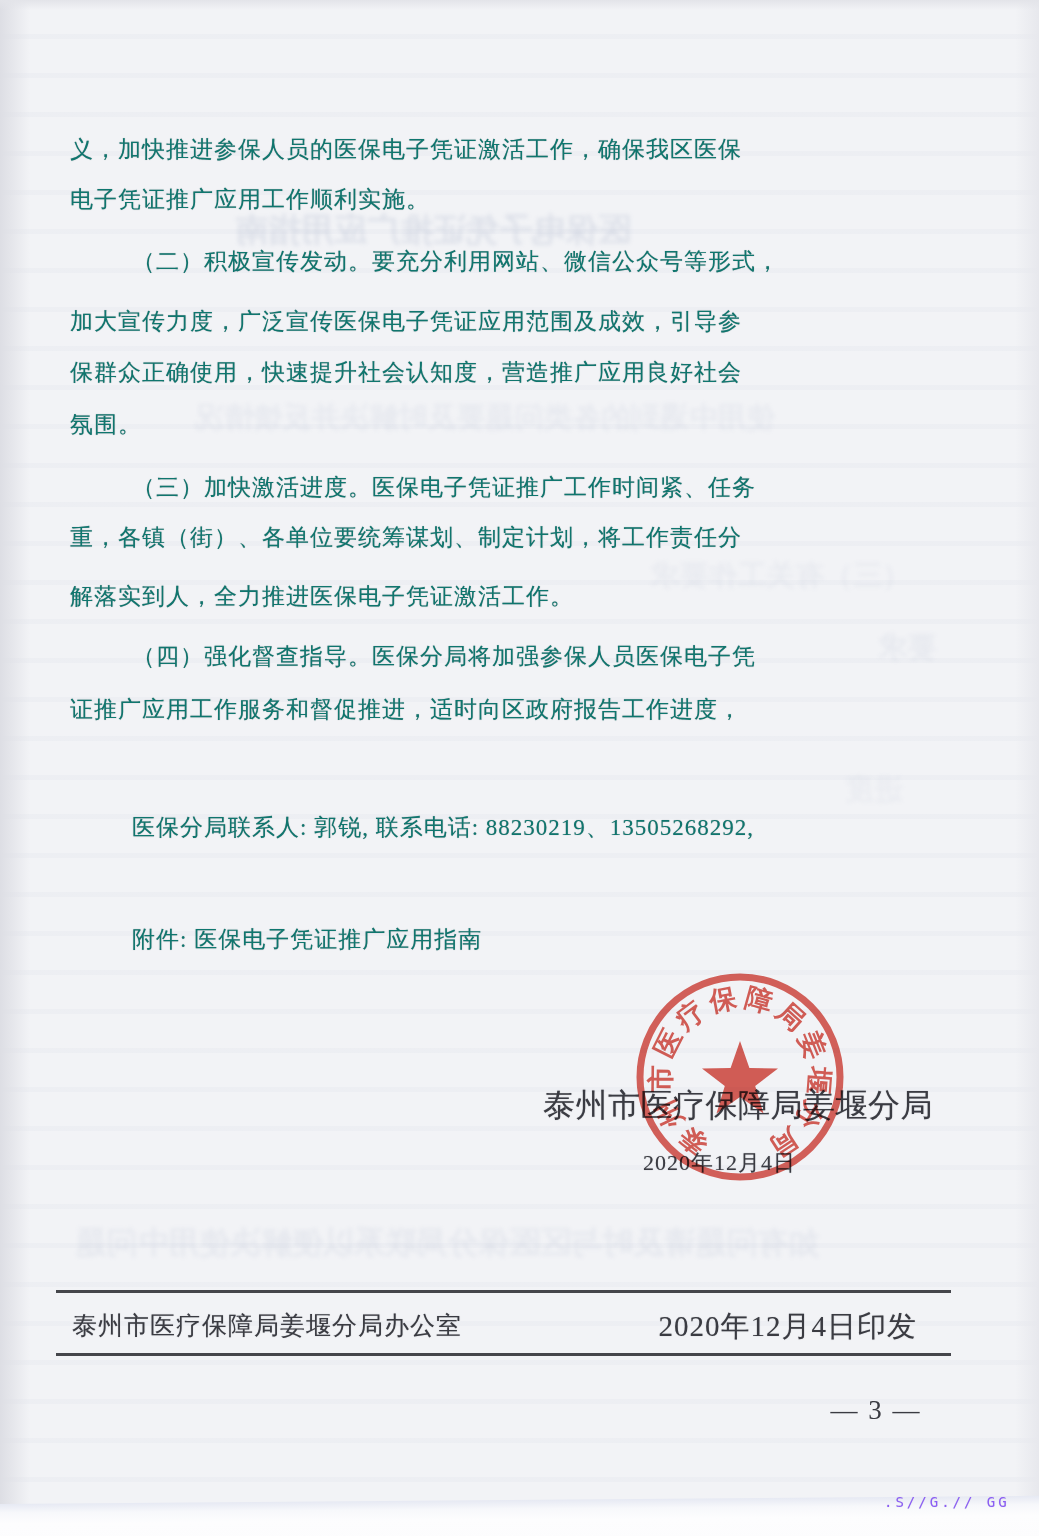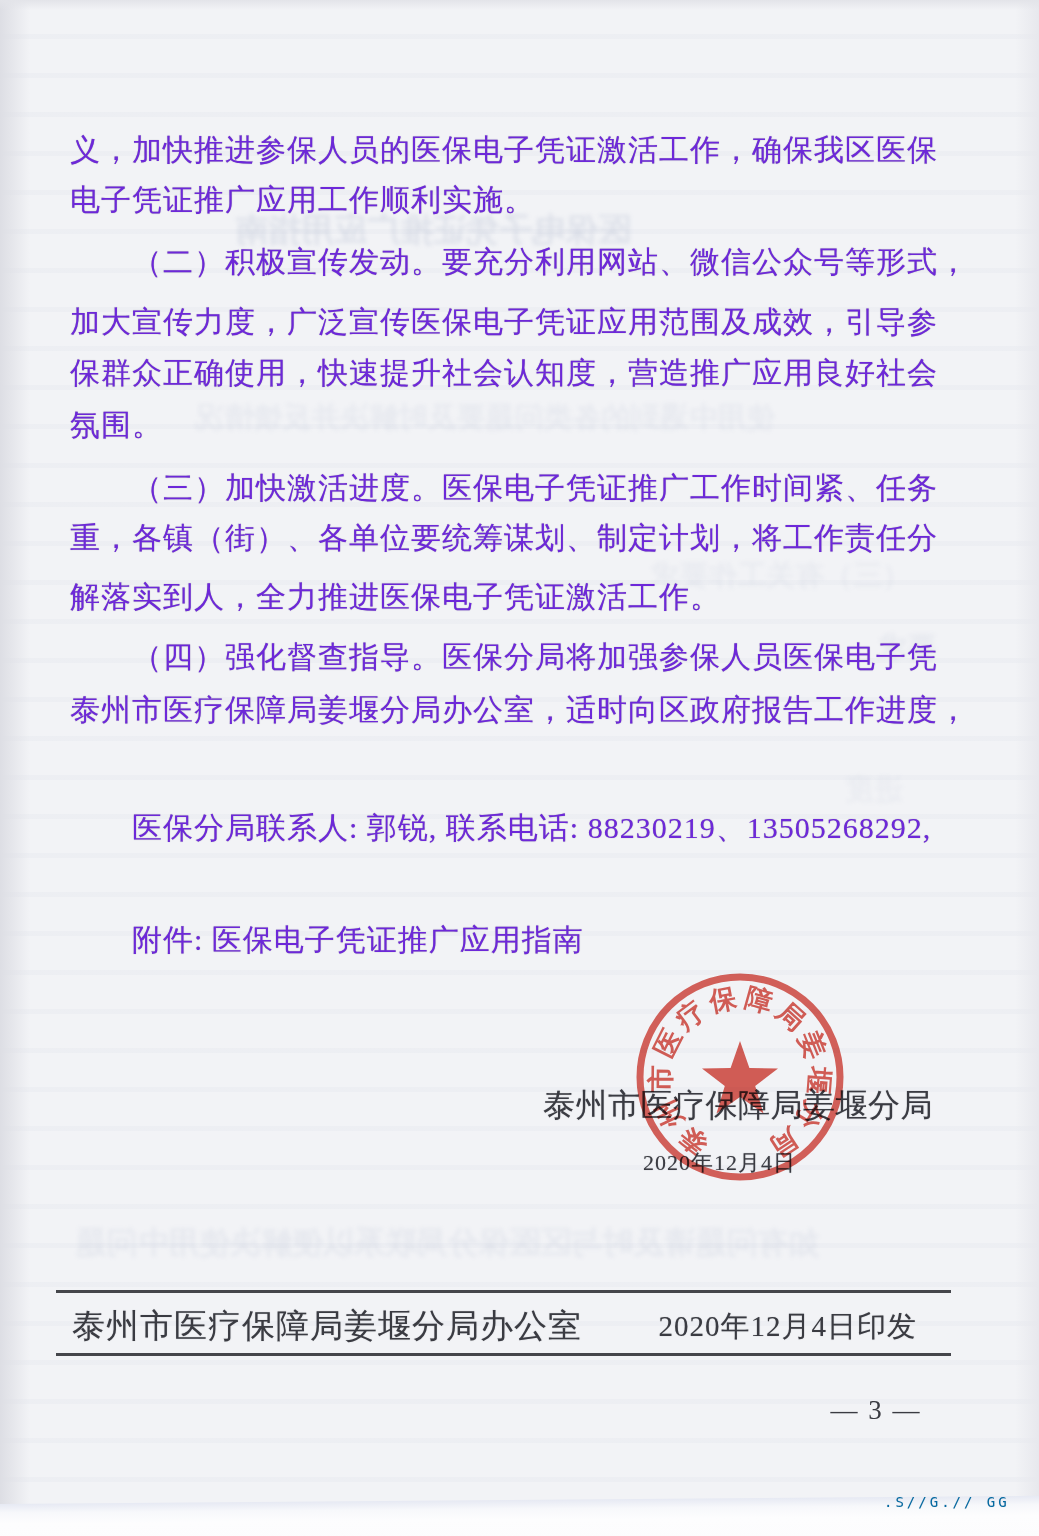--- a/index.html
+++ b/index.html
@@ -25,22 +25,22 @@
     background:linear-gradient(270deg,#e7e8ed,rgba(242,243,246,0));z-index:2;}
   .edge-top{position:absolute;left:0;top:0;width:100%;height:10px;
     background:linear-gradient(180deg,#e3e4e9,rgba(242,243,246,0));z-index:2;}
   .bottom-strip{position:absolute;left:-12px;top:1504px;width:1070px;height:44px;
     background:linear-gradient(180deg,#e6e9f3 0px,#f7f8fb 9px,#fdfdfe 20px,#fcfcfd 100%);
     transform:rotate(-0.45deg);transform-origin:left center;z-index:4;}
 
   
   .bl{
     position:absolute;white-space:nowrap;
-    font-size:30px;line-height:42px;height:42px;letter-spacing:1px;
-    color:#6d28d9;text-shadow:0 0 1px rgba(58,59,66,0.45);
+    font-size:23px;line-height:42px;height:42px;letter-spacing:1px;
+    color:#0f766e;text-shadow:0 0 1px rgba(58,59,66,0.45);
     z-index:3;
   }
   .l0{top:129px;left:70px}  .l1{top:179px;left:70px}
   .l2{top:241px;left:132px} .l3{top:301px;left:70px}
   .l4{top:352px;left:70px}  .l5{top:404px;left:70px}
   .l6{top:467px;left:132px} .l7{top:517px;left:70px}
   .l8{top:576px;left:70px}  .l9{top:636px;left:132px}
   .l10{top:689px;left:70px} .l11{top:739px;left:70px}
   .l12{top:807px;left:132px}.l13{top:857px;left:70px}
   .l14{top:919px;left:132px}
@@ -52,41 +52,41 @@
     letter-spacing:1px;white-space:nowrap;z-index:3;text-shadow:0 0 1px rgba(58,59,66,0.45);}
 
   
   .seal{position:absolute;left:632px;top:969px;z-index:5;
     mix-blend-mode:multiply;opacity:0.9;}
 
   
   .rule{position:absolute;left:56px;width:895px;height:3px;background:#45464b;z-index:3;}
   .rule1{top:1290px}
   .rule2{top:1353px}
-  .footer-office{position:absolute;top:1306px;left:72px;font-size:33px;line-height:40px;
+  .footer-office{position:absolute;top:1306px;left:72px;font-size:25px;line-height:40px;
     white-space:nowrap;letter-spacing:1px;z-index:3;text-shadow:0 0 1px rgba(58,59,66,0.4);}
   .footer-date{position:absolute;top:1306px;right:122px;font-size:29px;line-height:40px;
     white-space:nowrap;letter-spacing:1px;z-index:3;text-shadow:0 0 1px rgba(58,59,66,0.4);}
   .page-num{position:absolute;top:1392px;left:818px;width:116px;text-align:center;
     font-size:27px;line-height:36px;letter-spacing:2px;white-space:nowrap;z-index:3;}
 
   
   .bleed{position:absolute;white-space:nowrap;font-weight:bold;color:#8d9ab8;
     transform:scaleX(-1);filter:blur(2.2px);z-index:1;}
   .b0{top:208px;left:235px;font-size:33px;opacity:.20}
   .b1{top:398px;left:195px;font-size:29px;opacity:.10}
   .b2{top:556px;left:650px;font-size:29px;opacity:.09}
   .b3{top:628px;left:878px;font-size:29px;opacity:.11}
   .b4{top:770px;left:845px;font-size:29px;opacity:.08}
   .b5{top:1222px;left:75px;font-size:31px;opacity:.12}
 
   
   .watermark{position:absolute;top:1494px;left:884px;z-index:6;
     font-family:"DejaVu Sans Mono","Liberation Mono",monospace;
-    font-size:14px;letter-spacing:3px;color:#0369a1;
+    font-size:14px;letter-spacing:3px;color:#8b5cf6;
     text-shadow:0 0 1px #cdd1da;}
 </style>
 </head>
 <body>
 
 <div class="page">
 
   <div class="edge-left"></div>
   <div class="edge-right"></div>
   <div class="edge-top"></div>
@@ -101,21 +101,21 @@
   <div class="bl l0">义，加快推进参保人员的医保电子凭证激活工作，确保我区医保</div>
   <div class="bl l1">电子凭证推广应用工作顺利实施。</div>
   <div class="bl l2">（二）积极宣传发动。要充分利用网站、微信公众号等形式，</div>
   <div class="bl l3">加大宣传力度，广泛宣传医保电子凭证应用范围及成效，引导参</div>
   <div class="bl l4">保群众正确使用，快速提升社会认知度，营造推广应用良好社会</div>
   <div class="bl l5">氛围。</div>
   <div class="bl l6">（三）加快激活进度。医保电子凭证推广工作时间紧、任务</div>
   <div class="bl l7">重，各镇（街）、各单位要统筹谋划、制定计划，将工作责任分</div>
   <div class="bl l9">（四）强化督查指导。医保分局将加强参保人员医保电子凭</div>
   <div class="bl l8">解落实到人，全力推进医保电子凭证激活工作。</div>
-  <div class="bl l10">泰州市医疗保障局姜堰分局办公室，适时向区政府报告工作进度，</div>
+  <div class="bl l10">证推广应用工作服务和督促推进，适时向区政府报告工作进度，</div>
   <div class="bl l12">医保分局联系人: 郭锐, 联系电话: 88230219、13505268292,</div>
   <div class="bl l14">附件: 医保电子凭证推广应用指南</div>
 
   <div class="sign-org">泰州市医疗保障局姜堰分局</div>
   <div class="sign-date">2020年12月4日</div>
 
   <svg class="seal" width="216" height="216" viewBox="0 0 216 216" xmlns="http://www.w3.org/2000/svg">
     <circle cx="108" cy="108" r="100" fill="none" stroke="#d6453b" stroke-width="7" stroke-opacity="0.93"></circle>
     <polygon fill="#d6453b" fill-opacity="0.95" points="108,72 117.4,99.1 146,99.6 123.2,116.9 131.5,144.4 108,128 84.5,144.4 92.8,116.9 70,99.6 98.6,99.1"></polygon>
     <path id="sealArc" d="M 78.4 171.4 A 70 70 0 1 1 137.6 171.4" fill="none"></path>

